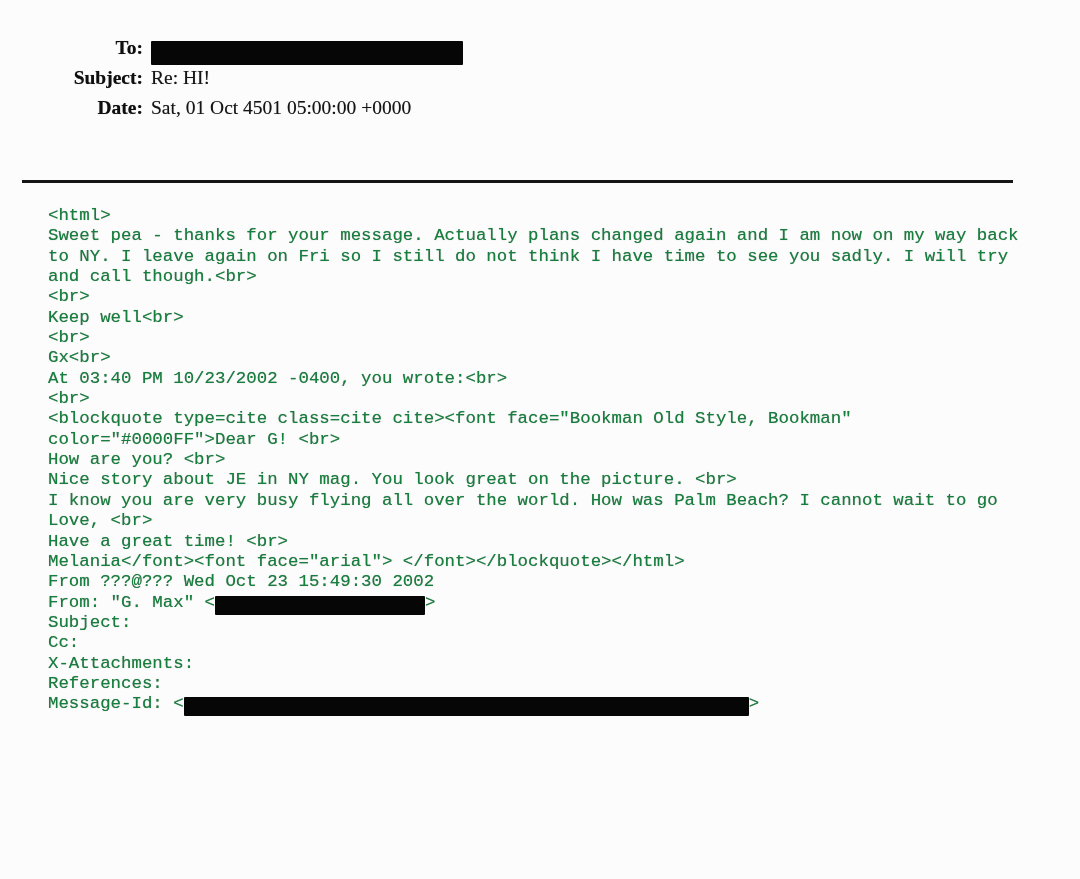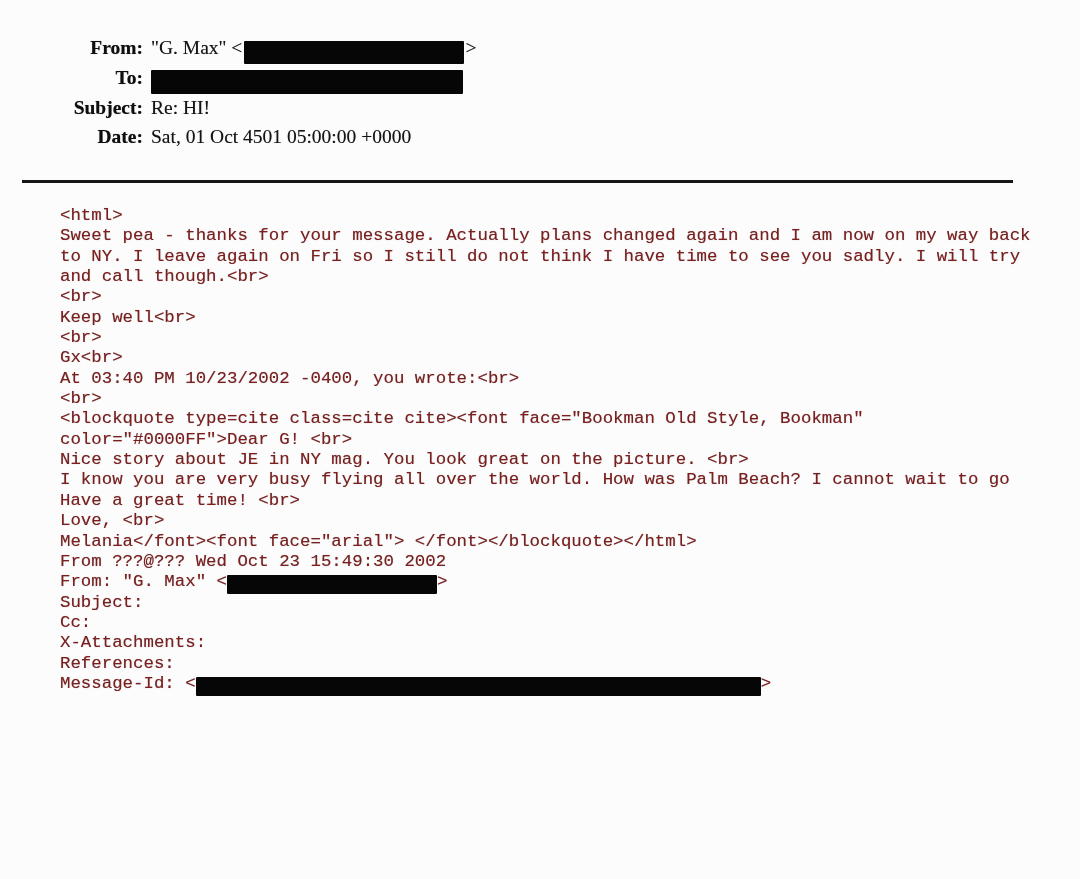--- a/index.html
+++ b/index.html
@@ -32,43 +32,39 @@
   .hr-to   { width: 312px; height: 24px; vertical-align: middle; margin: 0 0 -6px 0; }
 
   
   .rule {
     position: absolute; top: 180px; left: 22px;
     width: 991px; height: 3px; background: #161616;
   }
 
   
   .bodytext {
-    position: absolute; top: 206px; left: 60px;
+    position: absolute; top: 206px; left: 48px;
     font-family: "Liberation Mono", monospace;
-    font-size: 17.4px; color: #7f1d1d;
+    font-size: 17.4px; color: #15803d;
     text-shadow: 0 0 0.8px rgba(84,84,84,0.65);
   }
   .ln { height: 20.35px; line-height: 20.35px; white-space: pre; }
 
   .rb { display: inline-block; background: #060606; height: 19px;
         vertical-align: text-bottom; margin-bottom: -3px; border-radius: 1px; }
   .rb-to    { width: 190px; }
   .rb-from  { width: 210px; }
   .rb-msgid { width: 565px; }
 </style>
 </head>
 <body>
 
 <div class="page">
 
   <div class="hdr">
-    <div class="hrow">
-      <div class="hlabel">From:</div>
-      <div class="hval"><span>"G. Max" &lt;</span><span class="redact hr-from"></span><span>&gt;</span></div>
-    </div>
     <div class="hrow">
       <div class="hlabel">To:</div>
       <div class="hval"><span class="redact hr-to"></span></div>
     </div>
     <div class="hrow">
       <div class="hlabel">Subject:</div>
       <div class="hval">Re: HI!</div>
     </div>
     <div class="hrow">
       <div class="hlabel">Date:</div>
@@ -84,24 +80,25 @@
     <div class="ln">to NY. I leave again on Fri so I still do not think I have time to see you sadly. I will try</div>
     <div class="ln">and call though.&lt;br&gt;</div>
     <div class="ln">&lt;br&gt;</div>
     <div class="ln">Keep well&lt;br&gt;</div>
     <div class="ln">&lt;br&gt;</div>
     <div class="ln">Gx&lt;br&gt;</div>
     <div class="ln">At 03:40 PM 10/23/2002 -0400, you wrote:&lt;br&gt;</div>
     <div class="ln">&lt;br&gt;</div>
     <div class="ln">&lt;blockquote type=cite class=cite cite&gt;&lt;font face="Bookman Old Style, Bookman"</div>
     <div class="ln">color="#0000FF"&gt;Dear G! &lt;br&gt;</div>
+    <div class="ln">How are you? &lt;br&gt;</div>
     <div class="ln">Nice story about JE in NY mag. You look great on the picture. &lt;br&gt;</div>
     <div class="ln">I know you are very busy flying all over the world. How was Palm Beach? I cannot wait to go</div>
+    <div class="ln">Love, &lt;br&gt;</div>
     <div class="ln">Have a great time! &lt;br&gt;</div>
-    <div class="ln">Love, &lt;br&gt;</div>
     <div class="ln">Melania&lt;/font&gt;&lt;font face="arial"&gt; &lt;/font&gt;&lt;/blockquote&gt;&lt;/html&gt;</div>
     <div class="ln">From ???@??? Wed Oct 23 15:49:30 2002</div>
     <div class="ln"><span>From: "G. Max" &lt;</span><span class="rb rb-from"></span><span>&gt;</span></div>
     <div class="ln">Subject:</div>
     <div class="ln">Cc:</div>
     <div class="ln">X-Attachments:</div>
     <div class="ln">References:</div>
     <div class="ln"><span>Message-Id: &lt;</span><span class="rb rb-msgid"></span><span>&gt;</span></div>
   </div>
 

